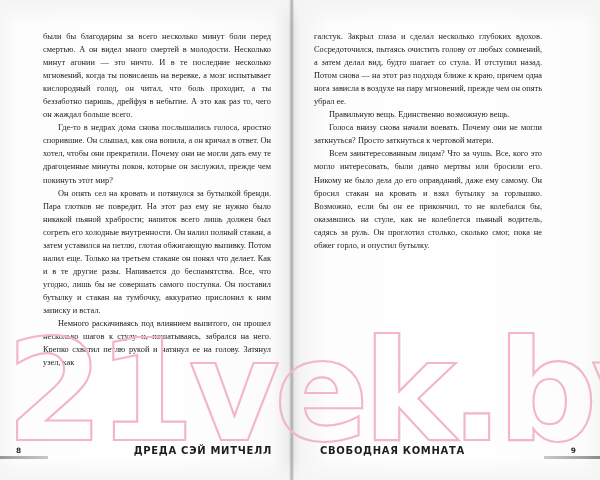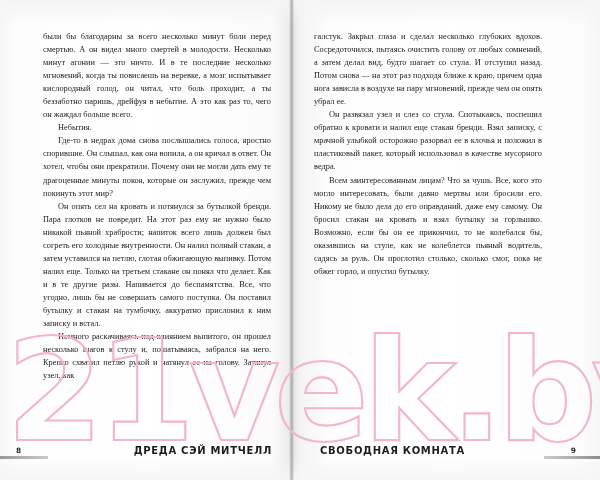--- a/index.html
+++ b/index.html
@@ -178,37 +178,37 @@
   <div class="paper"></div>
   <div class="paper-top-fade"></div>
   <div class="paper-bottom-fade"></div>
   <div class="gutter"></div>
 
   <div class="spread">
 
     <div class="page left">
       <div class="textblock">
         <p class="cont">были бы благодарны за всего несколько минут боли перед смертью. А он видел много смертей в молодости. Несколько минут агонии — это ничто. И в те последние несколько мгновений, когда ты повисаешь на веревке, а мозг испытывает кислородный голод, он читал, что боль проходит, а ты беззаботно паришь, дрейфуя в небытие. А это как раз то, чего он жаждал больше всего.</p>
-        <p>Небытия.</p>
         <p>Где-то в недрах дома снова послышались голоса, яростно спорившие. Он слышал, как она вопила, а он кричал в ответ. Он хотел, чтобы они прекратили. Почему они не могли дать ему те драгоценные минуты покоя, которые он заслужил, прежде чем покинуть этот мир?</p>
         <p>Он опять сел на кровать и потянулся за бутылкой бренди. Пара глотков не повредит. На этот раз ему не нужно было никакой пьяной храбрости; напиток всего лишь должен был согреть его холодные внутренности. Он налил полный стакан, а затем уставился на петлю, глотая обжигающую выпивку. Потом налил еще. Только на третьем стакане он понял что делает. Как и в те другие разы. Напивается до беспамятства. Все, что угодно, лишь бы не совершать самого поступка. Он поставил бутылку и стакан на тумбочку, аккуратно прислонил к ним записку и встал.</p>
         <p>Немного раскачиваясь под влиянием выпитого, он прошел несколько шагов к стулу и, пошатываясь, забрался на него. Крепко схватил петлю рукой и натянул ее на голову. Затянул узел, как</p>
       </div>
 
       <div class="footer">
         <span class="folio">8</span>
         <span class="folio-rule"></span>
         <span class="runhead">ДРЕДА СЭЙ МИТЧЕЛЛ</span>
       </div>
     </div>
 
     <div class="page right">
       <div class="textblock">
         <p class="cont">галстук. Закрыл глаза и сделал несколько глубоких вдохов. Сосредоточился, пытаясь очистить голову от любых сомнений, а затем делал вид, будто шагает со стула. И отступил назад. Потом снова — на этот раз подходя ближе к краю, причем одна нога зависла в воздухе на пару мгновений, прежде чем он опять убрал ее.</p>
-        <p>Он развязал узел и слез со стула. Спотыкаясь, поспешил обратно к кровати и налил еще стакан бренди. Взял записку, с мрачной улыбкой осторожно разорвал ее в клочья и положил в пластиковый пакет, который использовал в качестве мусорного ведра.</p>
+        <p>Правильную вещь. Единственно возможную вещь.</p>
+        <p>Голоса внизу снова начали воевать. Почему они не могли заткнуться? Просто заткнуться к чертовой матери.</p>
         <p>Всем заинтересованным лицам? Что за чушь. Все, кого это могло интересовать, были давно мертвы или бросили его. Никому не было дела до его оправданий, даже ему самому. Он бросил стакан на кровать и взял бутылку за горлышко. Возможно, если бы он ее прикончил, то не колебался бы, оказавшись на стуле, как не колеблется пьяный водитель, садясь за руль. Он проглотил столько, сколько смог, пока не обжег горло, и опустил бутылку.</p>
       </div>
 
       <div class="footer">
         <span class="folio">9</span>
         <span class="folio-rule"></span>
         <span class="runhead">СВОБОДНАЯ КОМНАТА</span>
       </div>
     </div>
 

